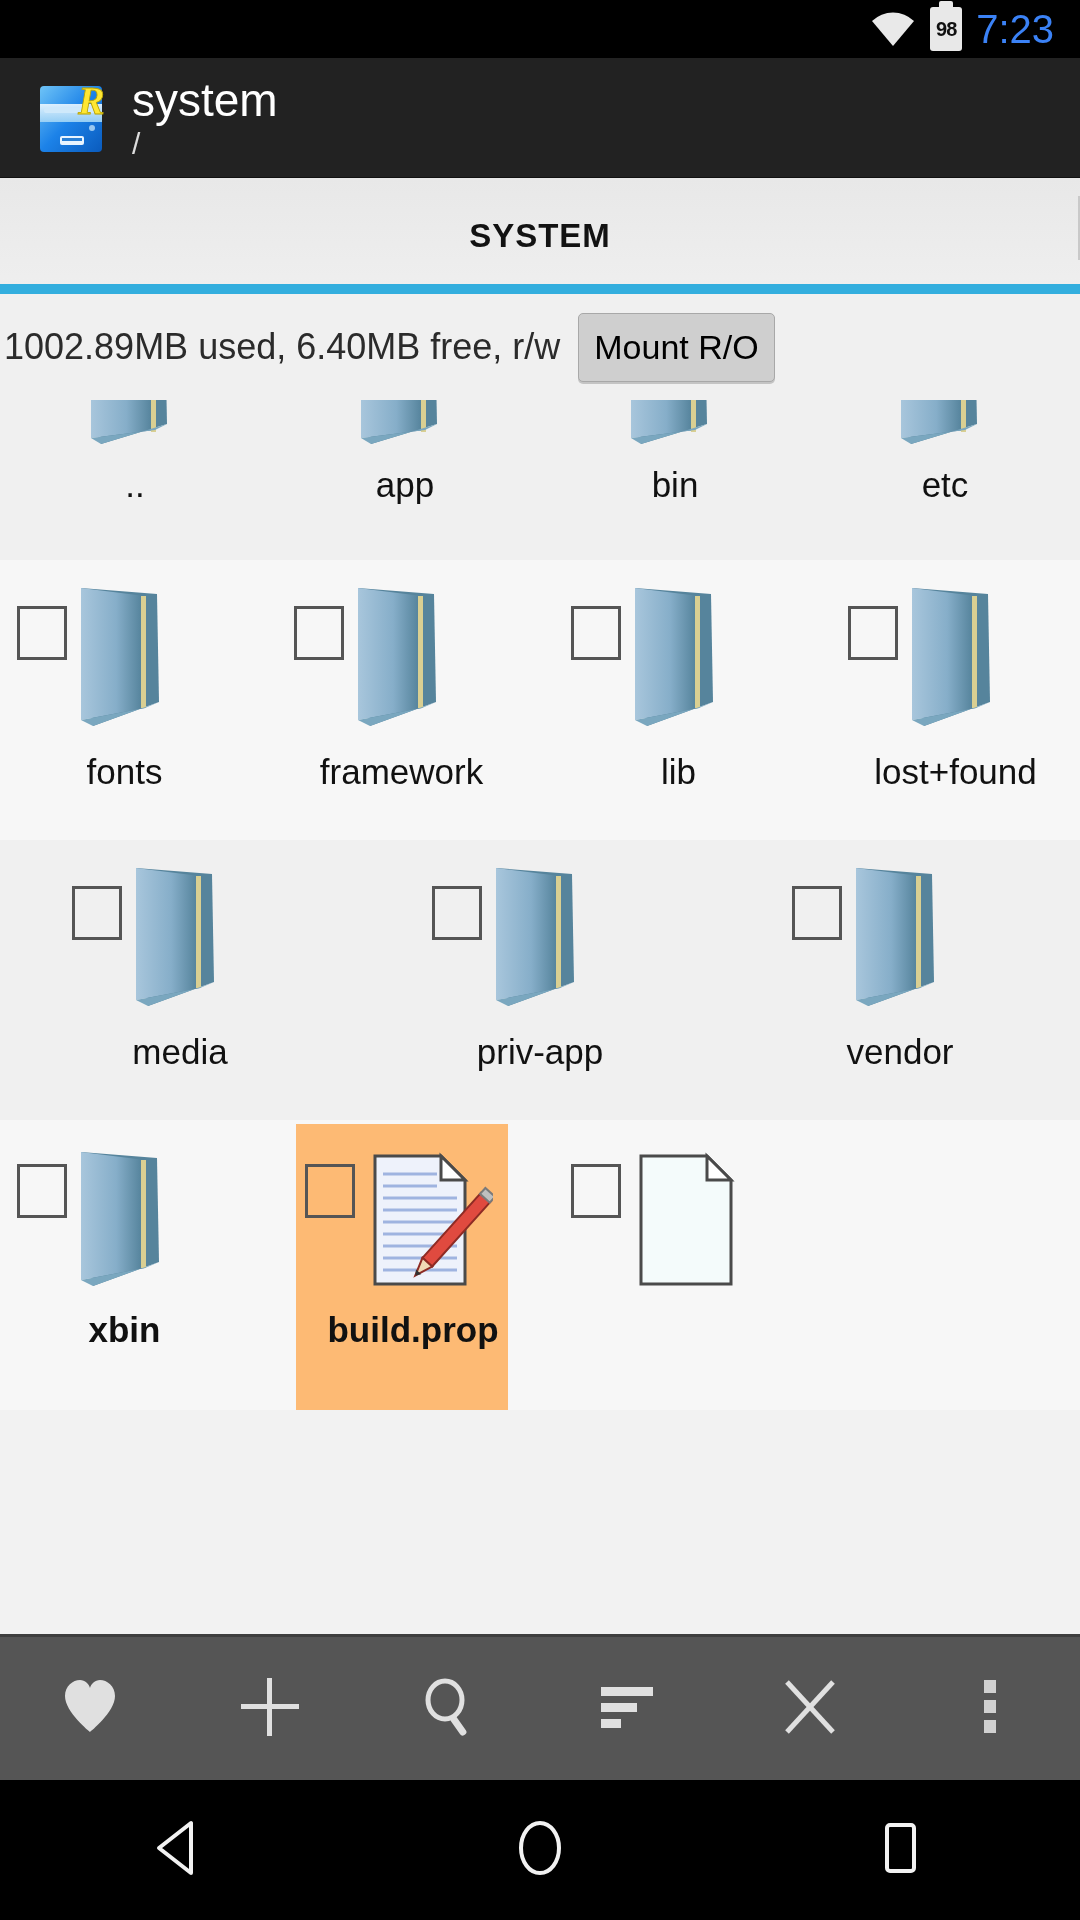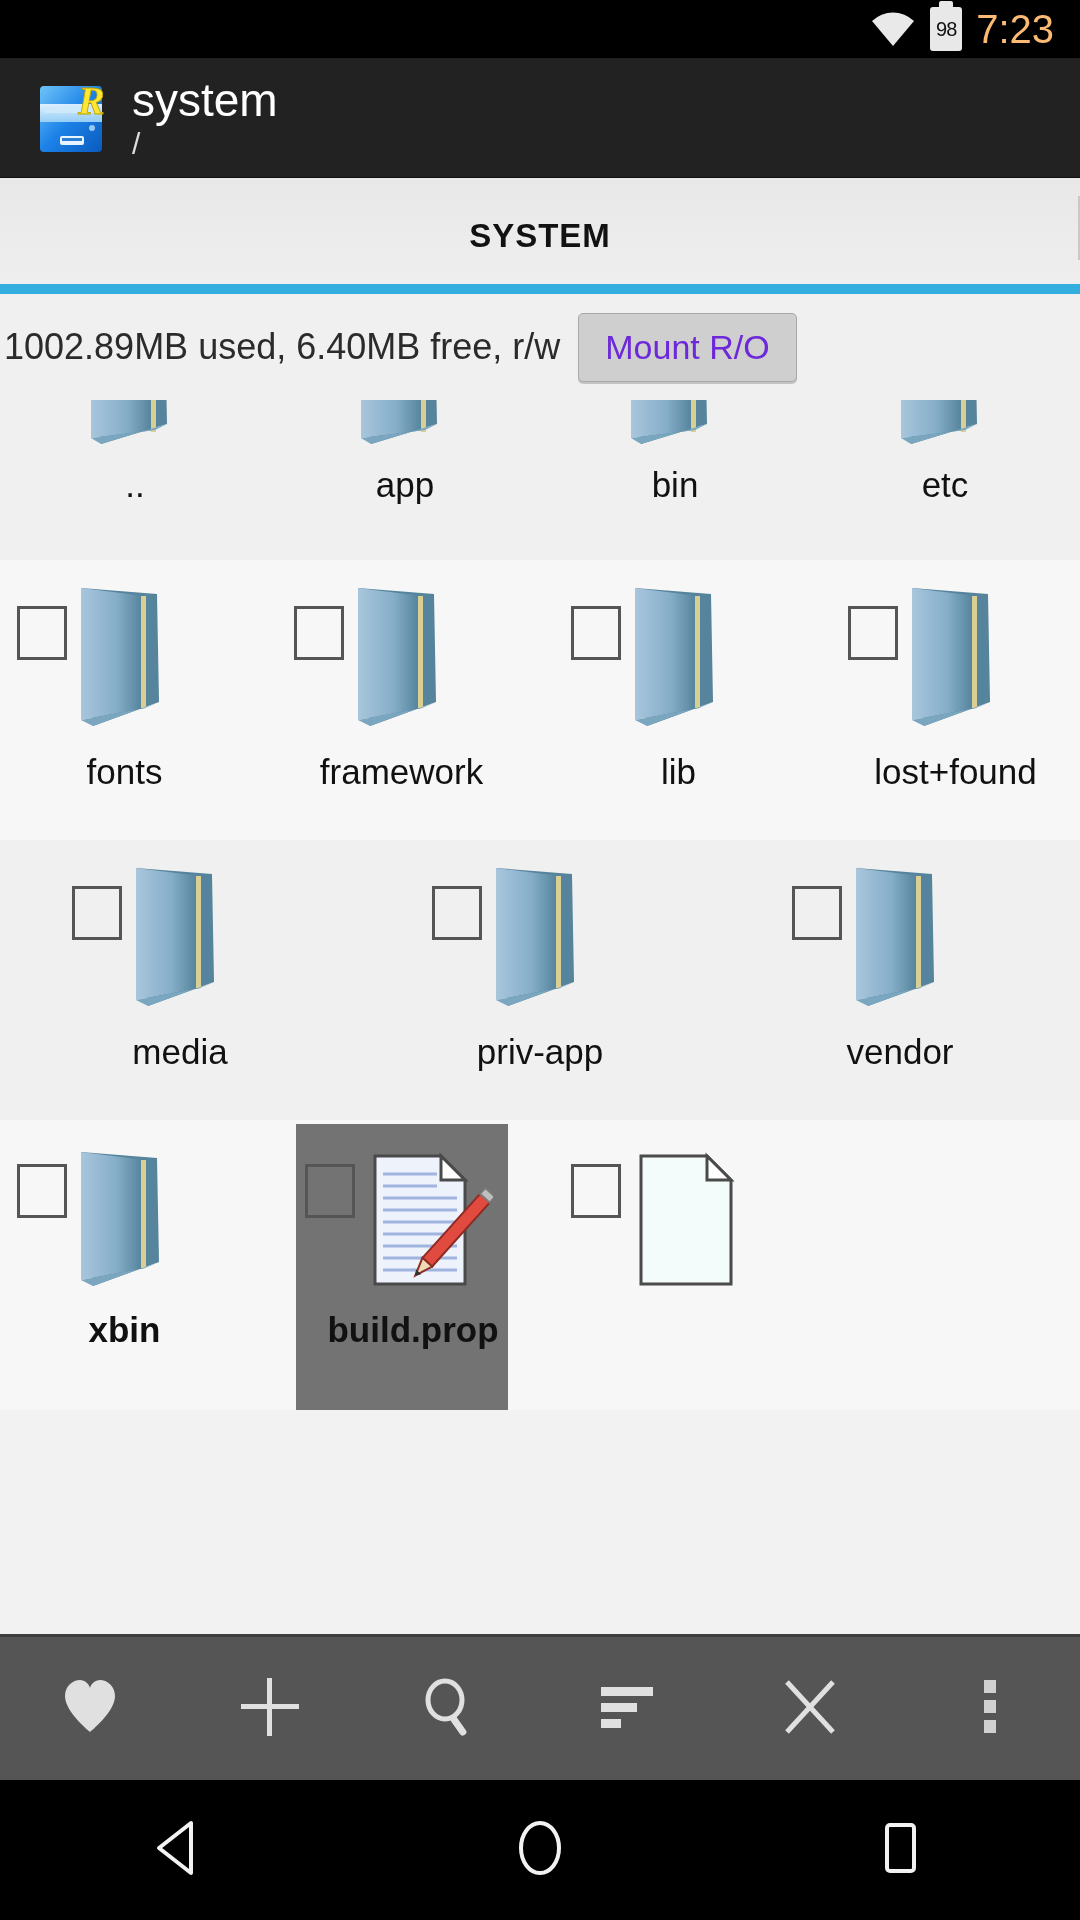--- a/index.html
+++ b/index.html
@@ -20,22 +20,22 @@
   .wifi-ico { width:46px; height:36px; position:relative; }
   .wifi-ico svg { display:block; }
   .batt {
     width:32px; height:44px; background:#e8e8e8; border-radius:3px;
     position:relative; display:flex; align-items:center; justify-content:center;
   }
   .batt:before {
     content:""; position:absolute; top:-6px; left:50%; transform:translateX(-50%);
     width:14px; height:6px; background:#e8e8e8; border-radius:2px 2px 0 0;
   }
-  .batt span { font-size:20px; font-weight:normal; color:#111; line-height:1; letter-spacing:-1px; }
-  .clock { color:#fdba74; font-size:40px; line-height:1; letter-spacing:0px; }
+  .batt span { font-size:20px; font-weight:bold; color:#111; line-height:1; letter-spacing:-1px; }
+  .clock { color:#3b82f6; font-size:40px; line-height:1; letter-spacing:0px; }
 
   
   .appbar {
     flex:0 0 120px; background:#222222; display:flex; align-items:center;
     padding-left:34px; gap:22px; border-bottom:1px solid #111;
   }
   .app-icon { width:76px; height:80px; position:relative; flex:0 0 76px; }
   .app-icon svg { display:block; }
   .titles { display:flex; flex-direction:column; justify-content:center; gap:0px; }
   .title-main { color:#ffffff; font-size:46px; line-height:52px; }
@@ -52,38 +52,38 @@
   .tab.inactive .tab-underline { height:4px; background:#7cc9e4; }
 
   
   .mountbar {
     flex:0 0 106px; display:flex; align-items:center; padding-left:4px;
     background:#f0f0f0; gap:18px;
   }
   .mount-text { font-size:36px; color:#2b2b2b; white-space:nowrap; }
   .mount-btn {
     background:#cfcfcf; border:1px solid #a8a8a8; border-radius:5px;
-    padding:14px 26px; font-size:34px; color:#6d28d9; cursor:pointer;
+    padding:14px 15px; font-size:34px; color:#000000; cursor:pointer;
     box-shadow:0 2px 0 rgba(0,0,0,.18);
   }
 
   
   .grid { flex:1 1 auto; background:#f2f2f2; overflow:hidden; position:relative; }
   .row { display:flex; position:relative; }
   .row.band-a { background:#f0f0f0; }
   .row.band-b { background:#f7f7f7;gap:28px; }
   .row.r1 { height:160px; }
   .row.r2, .row.r3 { height:280px; }
   .row.r4 { height:290px; }
 
   .cell {
     flex:1 1 25%; display:flex; flex-direction:column; align-items:center;
     position:relative; cursor:pointer; padding-top:4px;
   }
-  .cell.selected .cell-hit { background:#737373;padding-left:23px; }
+  .cell.selected .cell-hit { background:#fdba74;padding-left:23px; }
   .cell-hit {
     width:212px; height:100%;
     display:flex; flex-direction:column; align-items:center; justify-content:flex-start;
   }
   .icon-wrap { position:relative; width:160px; display:flex; justify-content:center; }
   .r1 .icon-wrap { margin-top:-92px; }
   .r2 .icon-wrap, .r3 .icon-wrap { margin-top:16px; }
   .r4 .icon-wrap { margin-top:20px; }
   .chk {
     position:absolute; left:-28px; top:26px; width:50px; height:54px;

